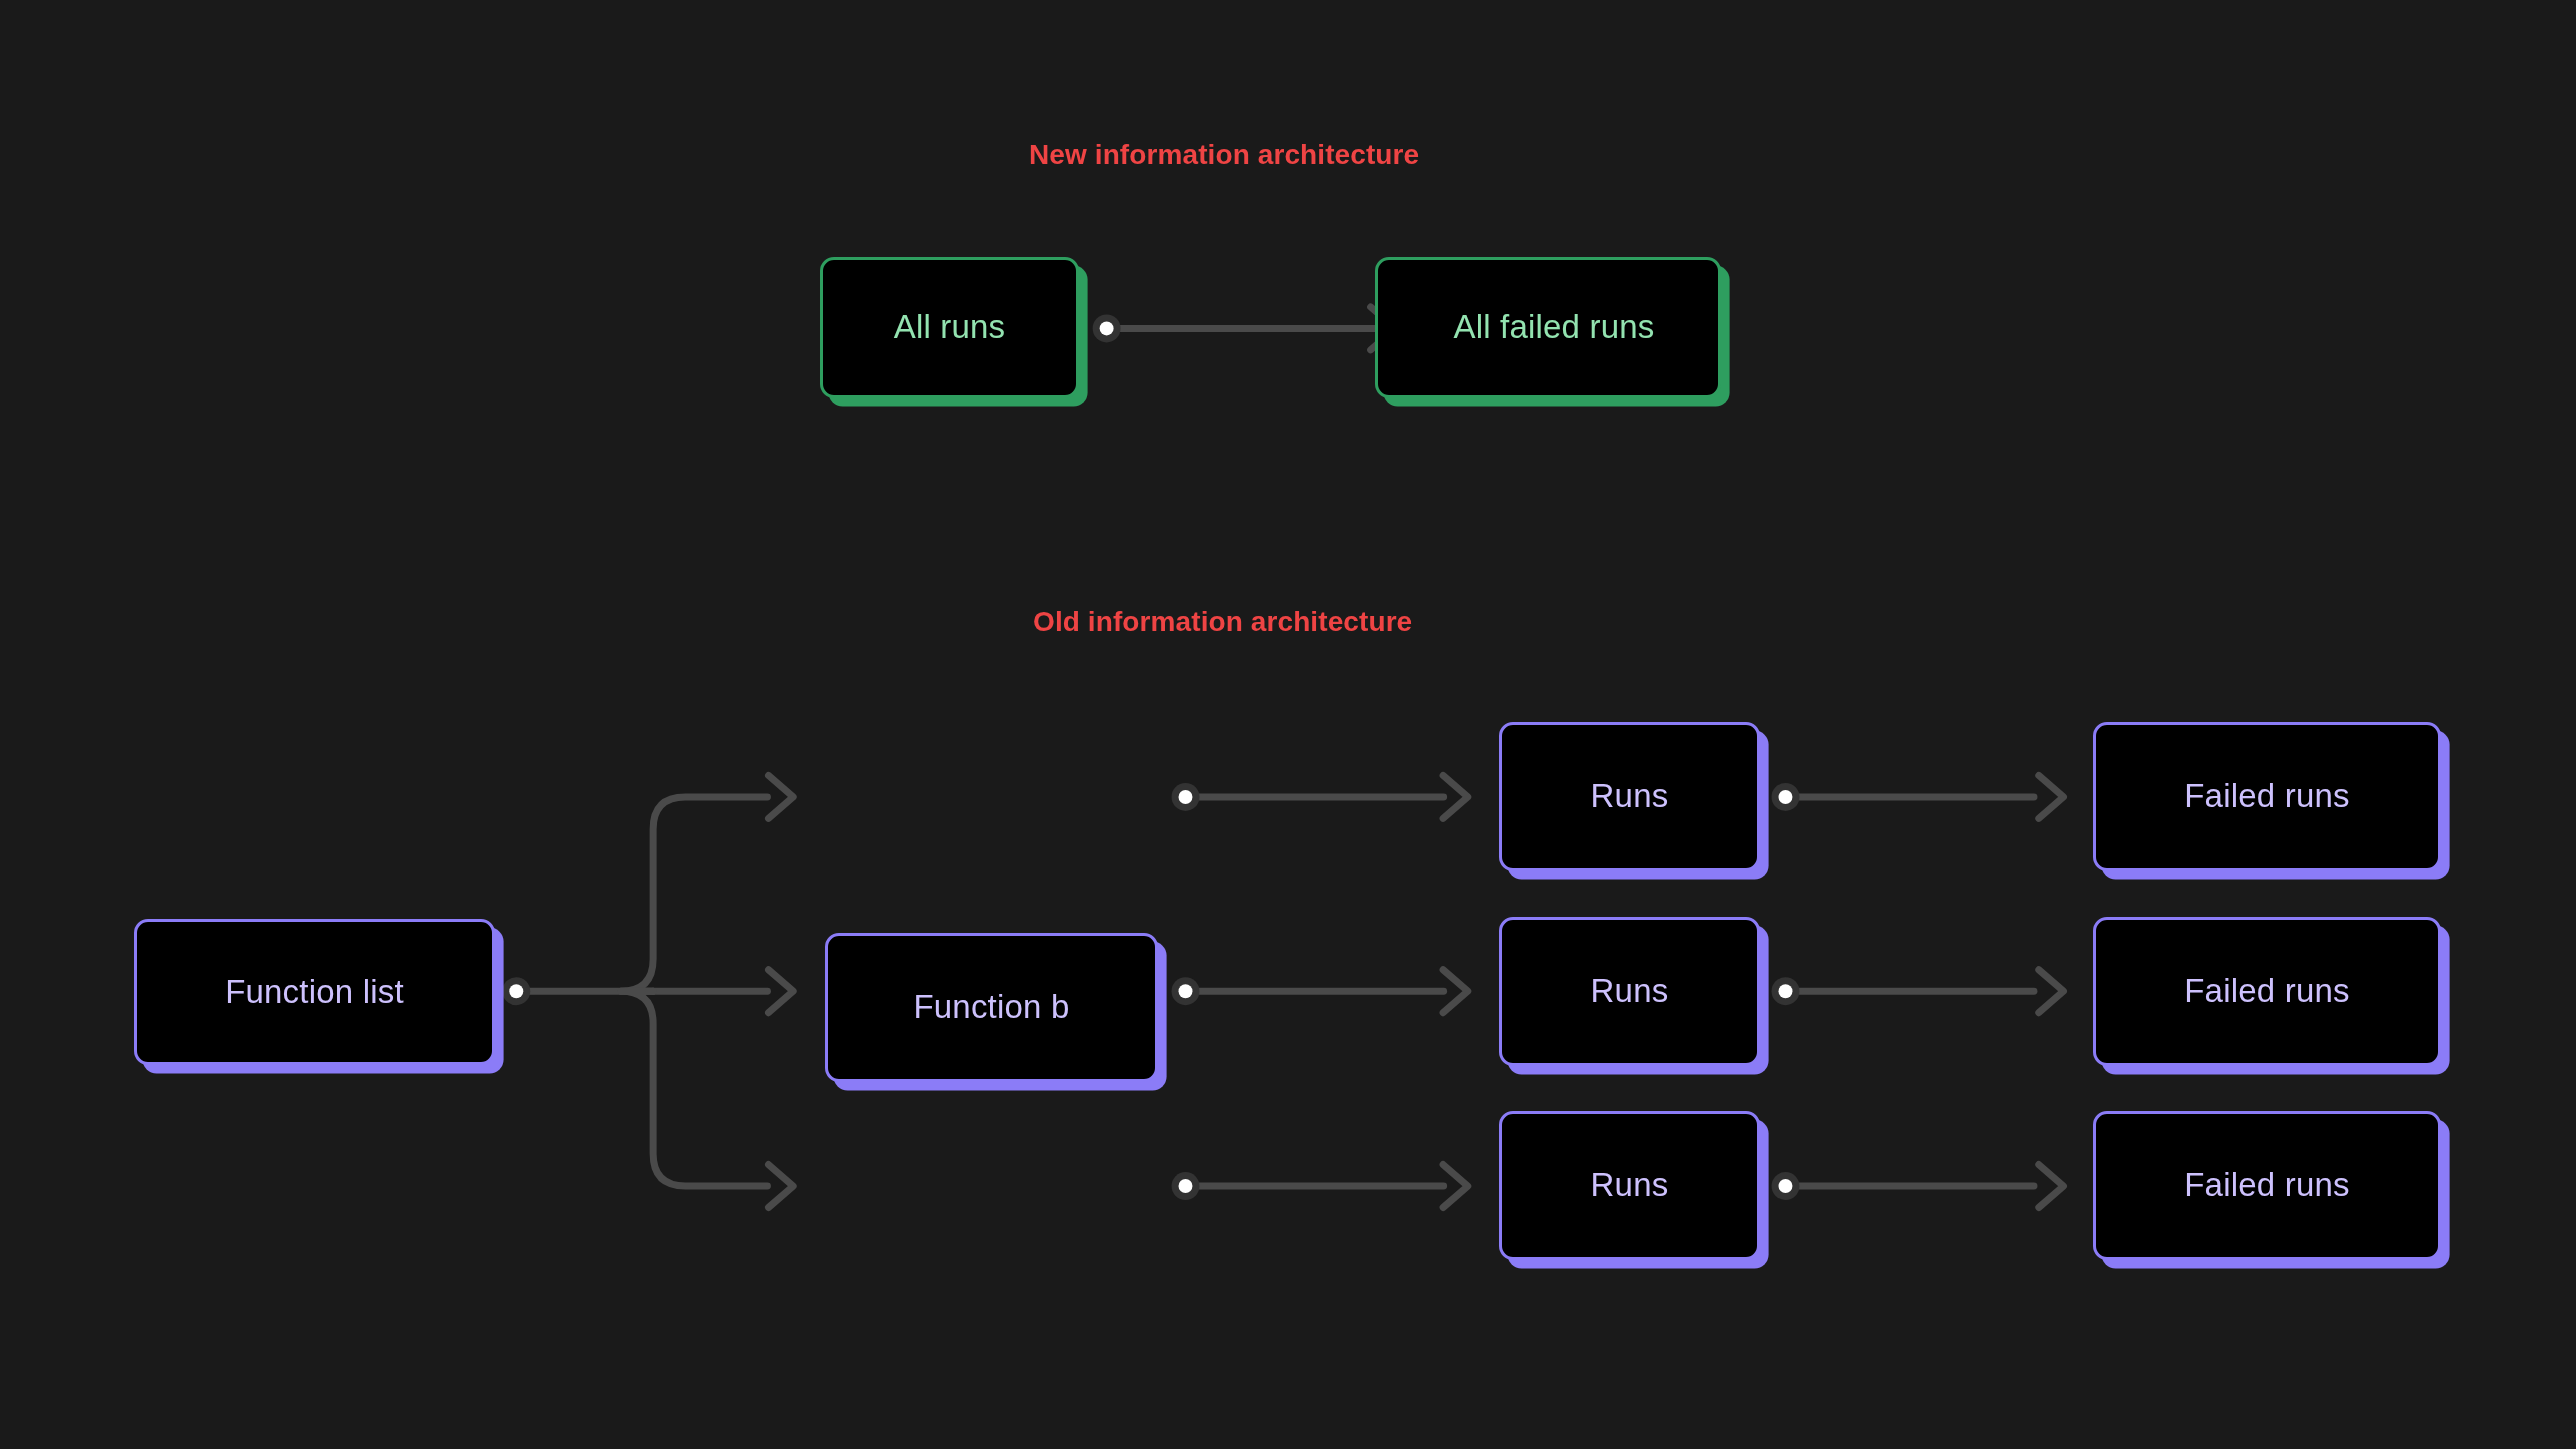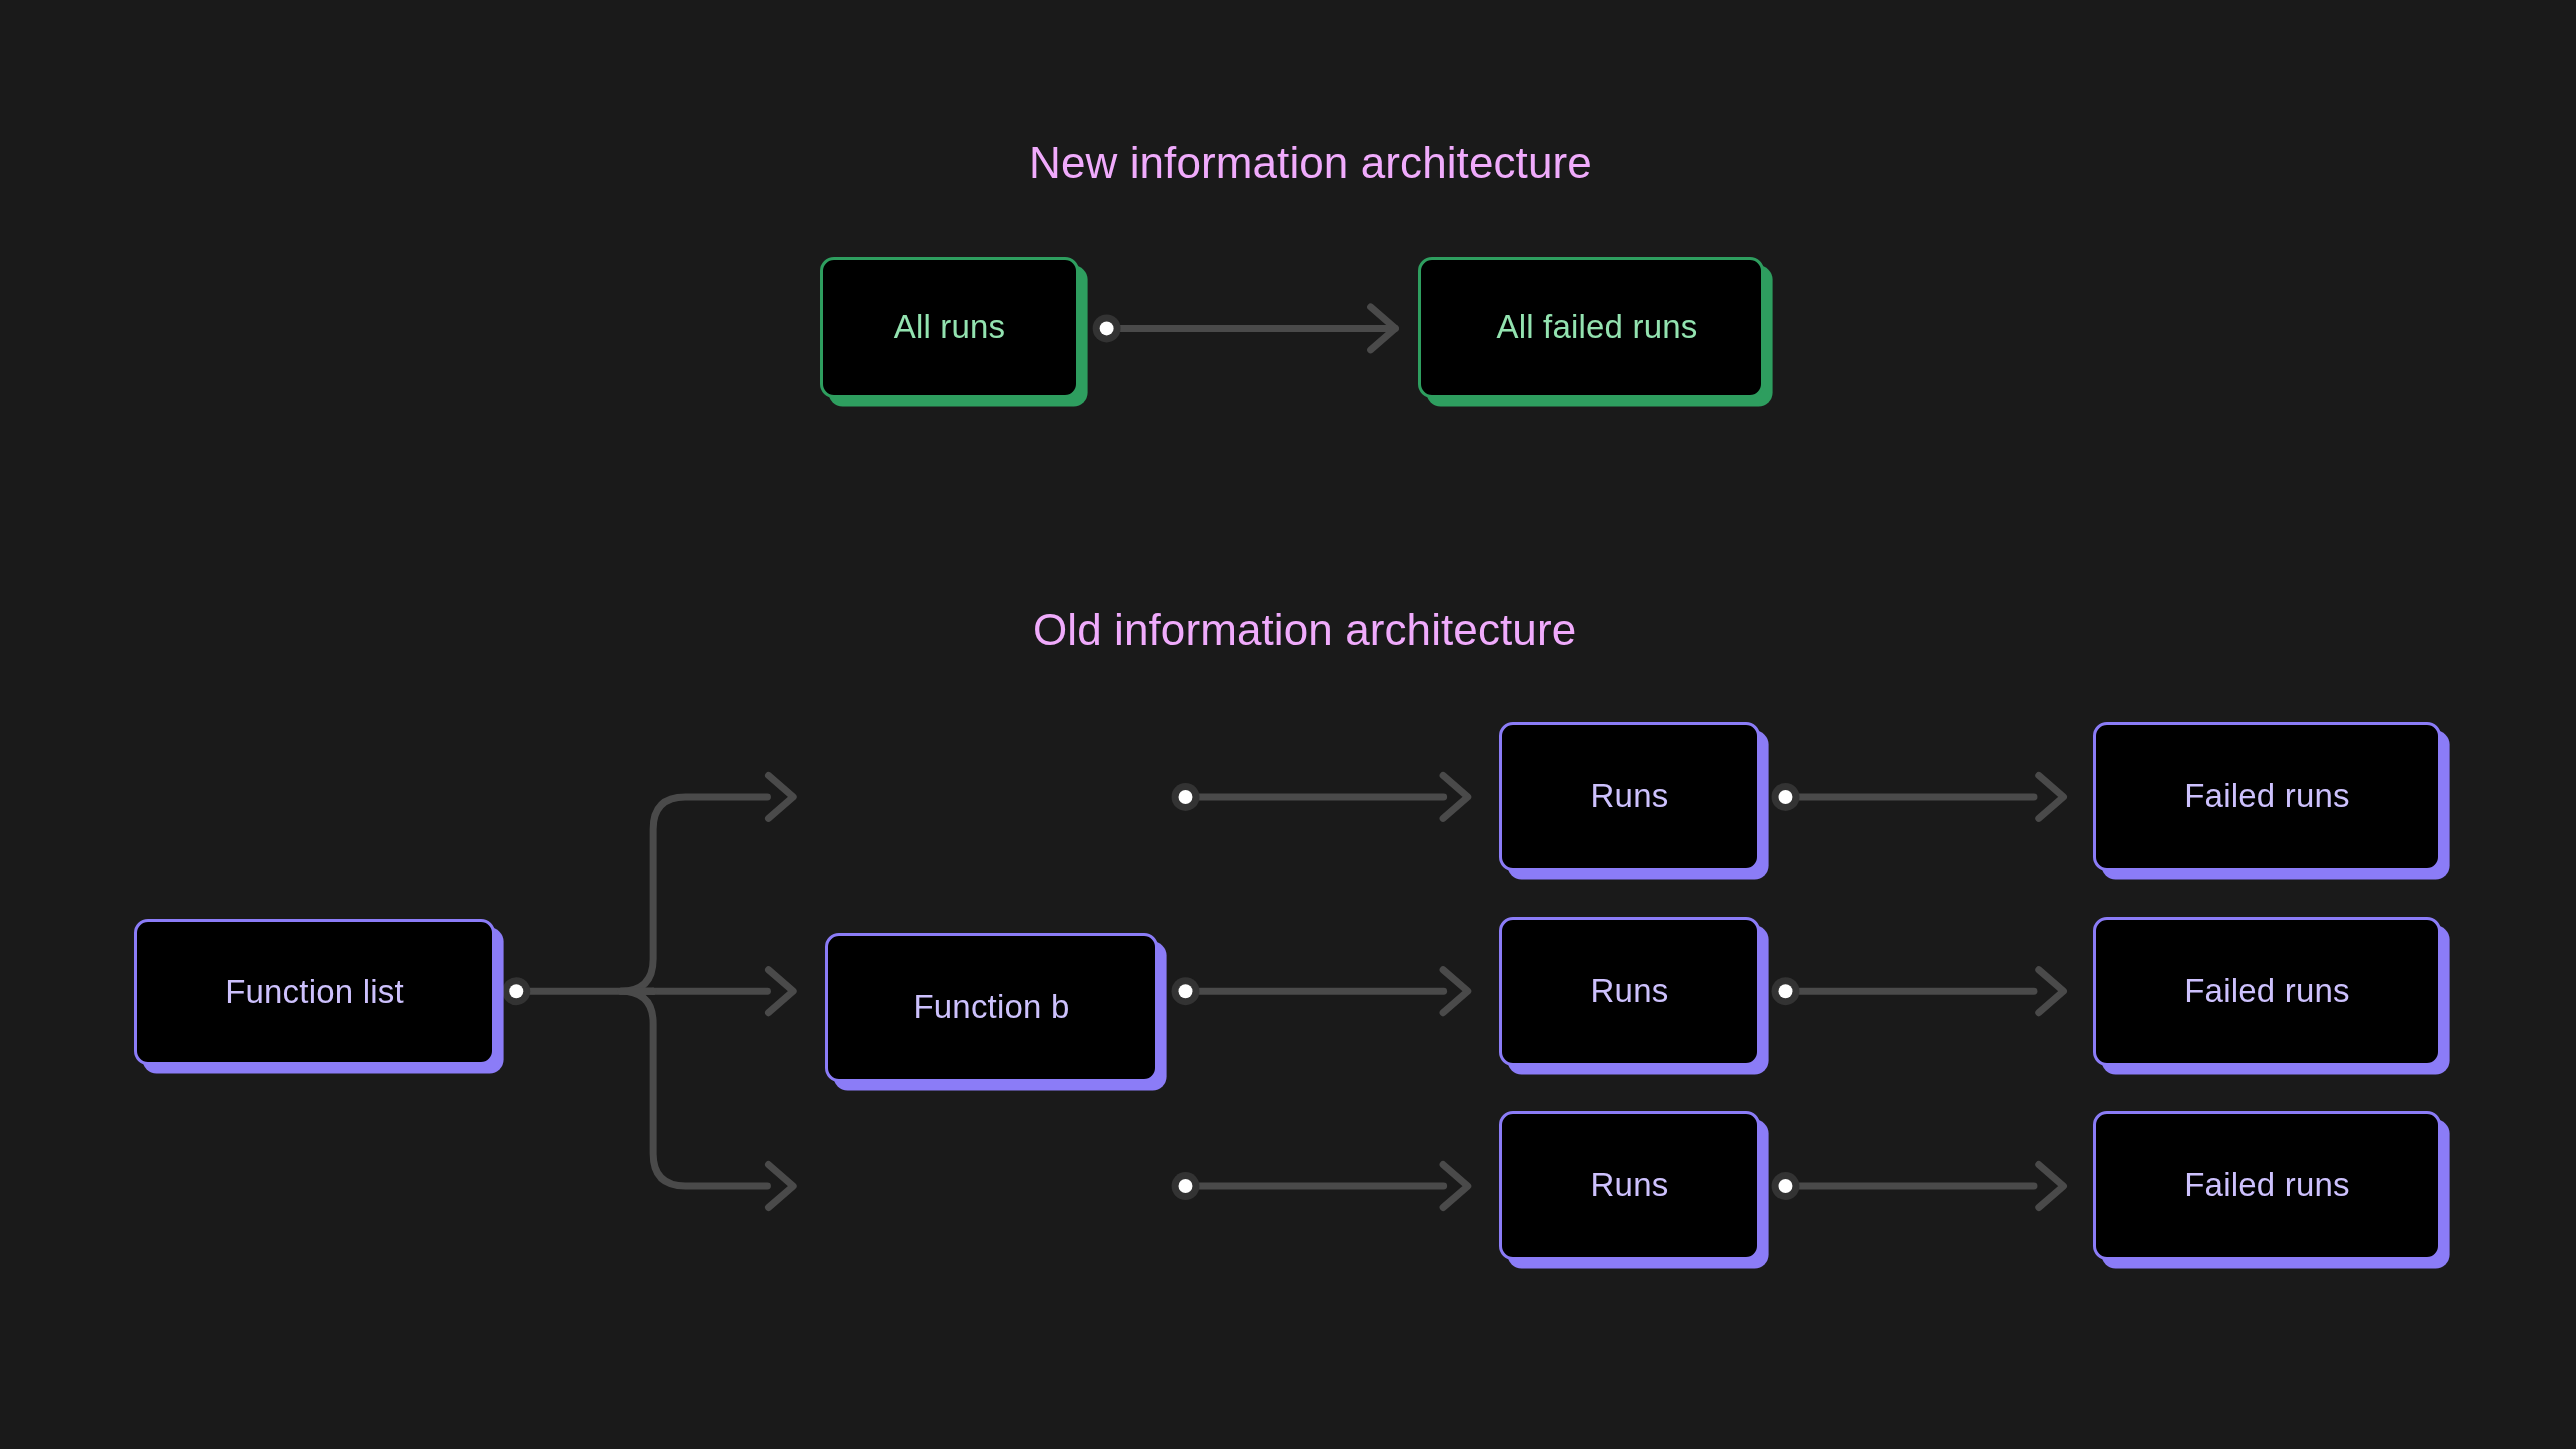--- a/index.html
+++ b/index.html
@@ -7,23 +7,23 @@
     width:2576px;height:1449px;
     background:#1a1a1a;
     font-family:"Liberation Sans", sans-serif;
     overflow:hidden;
     position:relative;
   }
   #stage{position:absolute;inset:0;width:2576px;height:1449px;}
 
   .section-title{
     position:absolute;
-    color:#f0abfc;
-    font-size:44px;
-    font-weight:400;
+    color:#ef4444;
+    font-size:28px;
+    font-weight:700;
     letter-spacing:0.1px;
     white-space:nowrap;
     line-height:1;
   }
   #title-new{ left:1029px; top:141px; }
   #title-old{ left:1033px; top:608px; }
 
   
   .node{
     position:absolute;
@@ -138,21 +138,21 @@
       <use href="#arrowhead" x="3845" y="2210"></use>
     </g>
   </svg>
 
   <div class="section-title" id="title-new">New information architecture</div>
 
   <div class="node green" style="left:820px; top:257px; width:259px; height:141px;">
     <span class="node-label">All runs</span>
   </div>
 
-  <div class="node green" style="left:1418px; top:257px; width:346px; height:141px;padding-left:12px;">
+  <div class="node green" style="left:1375px; top:257px; width:346px; height:141px;padding-left:12px;">
     <span class="node-label">All failed runs</span>
   </div>
 
   <div class="section-title" id="title-old">Old information architecture</div>
 
   <div class="node purple" style="left:134px; top:919px; width:361px; height:146px;">
     <span class="node-label">Function list</span>
   </div>
 
   <div class="node purple" style="left:825px; top:917px; width:333px; height:149px;margin-top:16px;">

